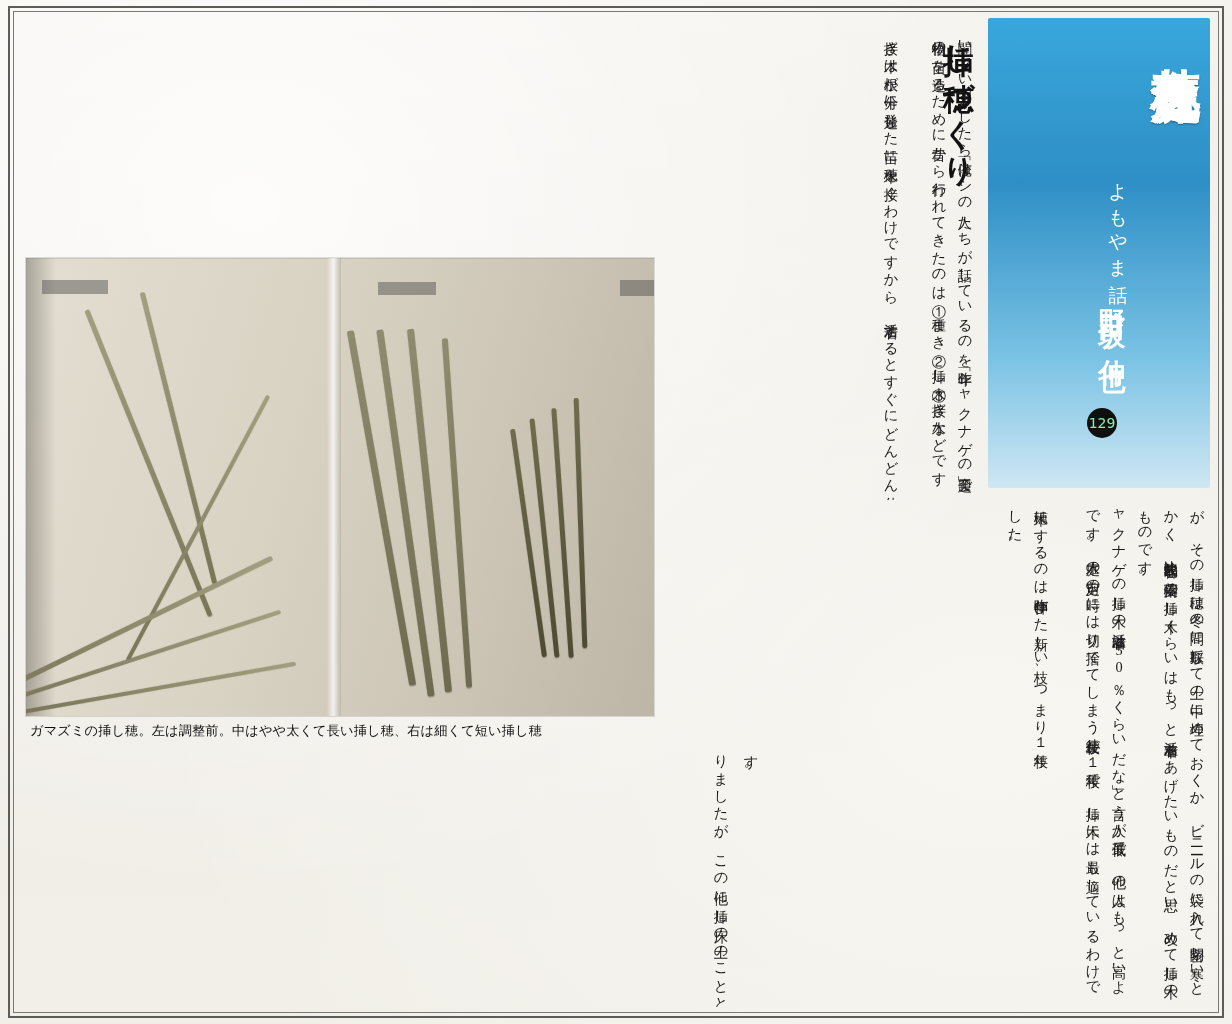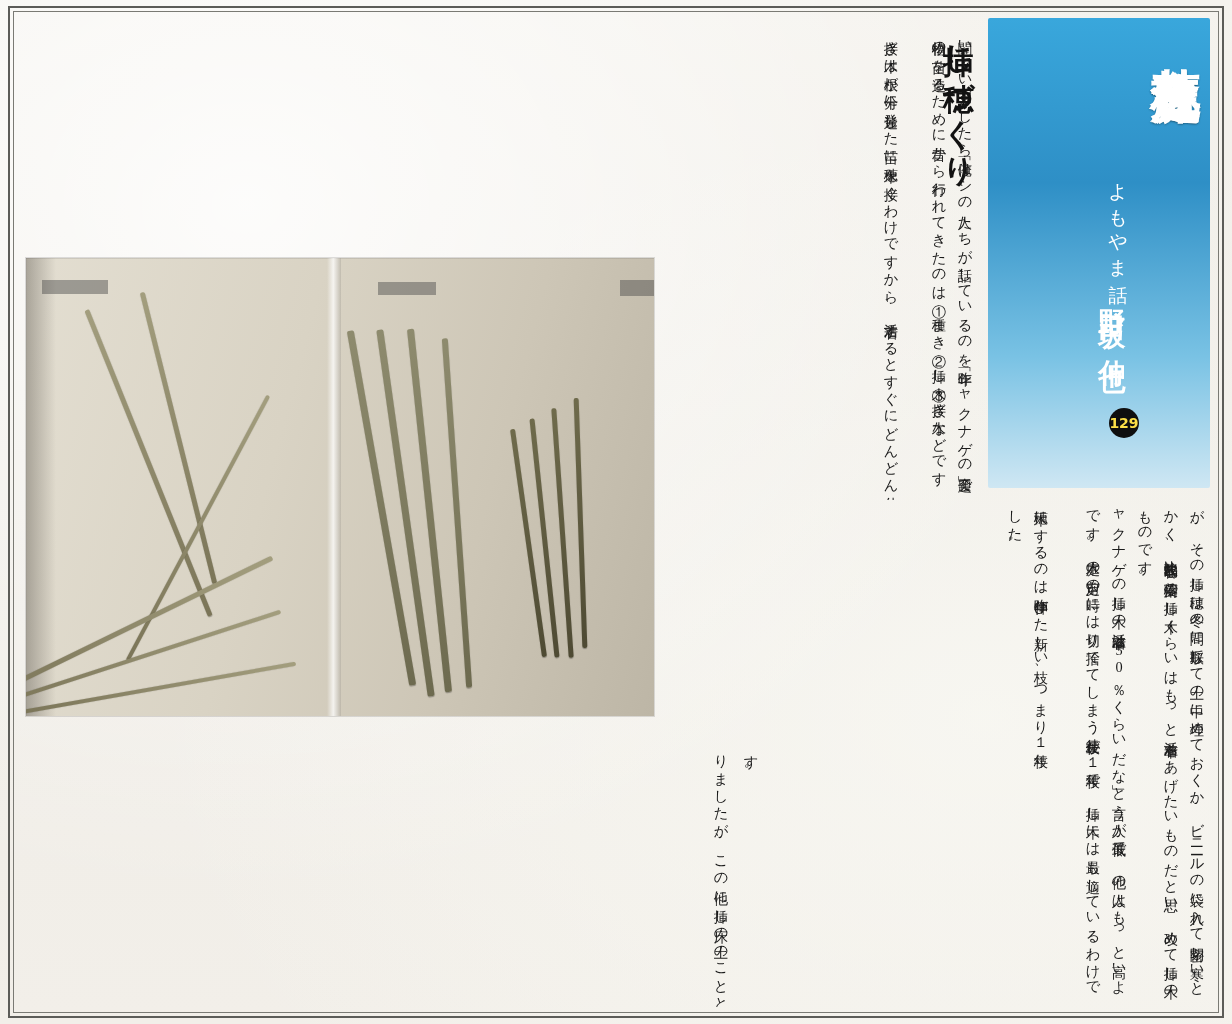--- a/index.html
+++ b/index.html
@@ -101,30 +101,30 @@
     writing-mode: vertical-rl;
     text-orientation: upright;
     font-family: "DejaVu Serif", serif;
     font-weight: bold;
     font-size: 27px;
     color: #ffffff;
     letter-spacing: 0.22em;
   }
   #masthead-number {
     position: absolute;
-    right: 71px;
+    right: 93px;
     top: 390px;
     width: 30px;
     height: 30px;
     border-radius: 50%;
     background: #0f0f0f;
-    color: #fde047;
+    color: #86efac;
     font-family: "DejaVu Sans", sans-serif;
     font-size: 14px;
-    font-weight: bold;
+    font-weight: normal;
     display: flex;
     align-items: center;
     justify-content: center;
   }
 
   
   #headline {
     position: absolute;
     right: 256px;
     top: 22px;
@@ -254,13 +254,14 @@
     <div class="cutting" style="left:376px; top:70px; width:7px; height:370px; transform:rotate(-8deg);"></div>
     <div class="cutting" style="left:400px; top:70px; width:7px; height:365px; transform:rotate(-6deg);"></div>
     <div class="cutting" style="left:428px; top:80px; width:6px; height:350px; transform:rotate(-4deg);"></div>
 
     <div class="cutting dark" style="left:500px; top:170px; width:5px; height:230px; transform:rotate(-8deg);"></div>
     <div class="cutting dark" style="left:516px; top:160px; width:5px; height:240px; transform:rotate(-6deg);"></div>
     <div class="cutting dark" style="left:534px; top:150px; width:5px; height:250px; transform:rotate(-4deg);"></div>
     <div class="cutting dark" style="left:552px; top:140px; width:5px; height:250px; transform:rotate(-2deg);"></div>
   </div>
 
+  <div id="caption">ガマズミの挿し穂。左は調整前。中はやや太くて長い挿し穂、右は細くて短い挿し穂</div>
 </div>
 
 </body></html>

